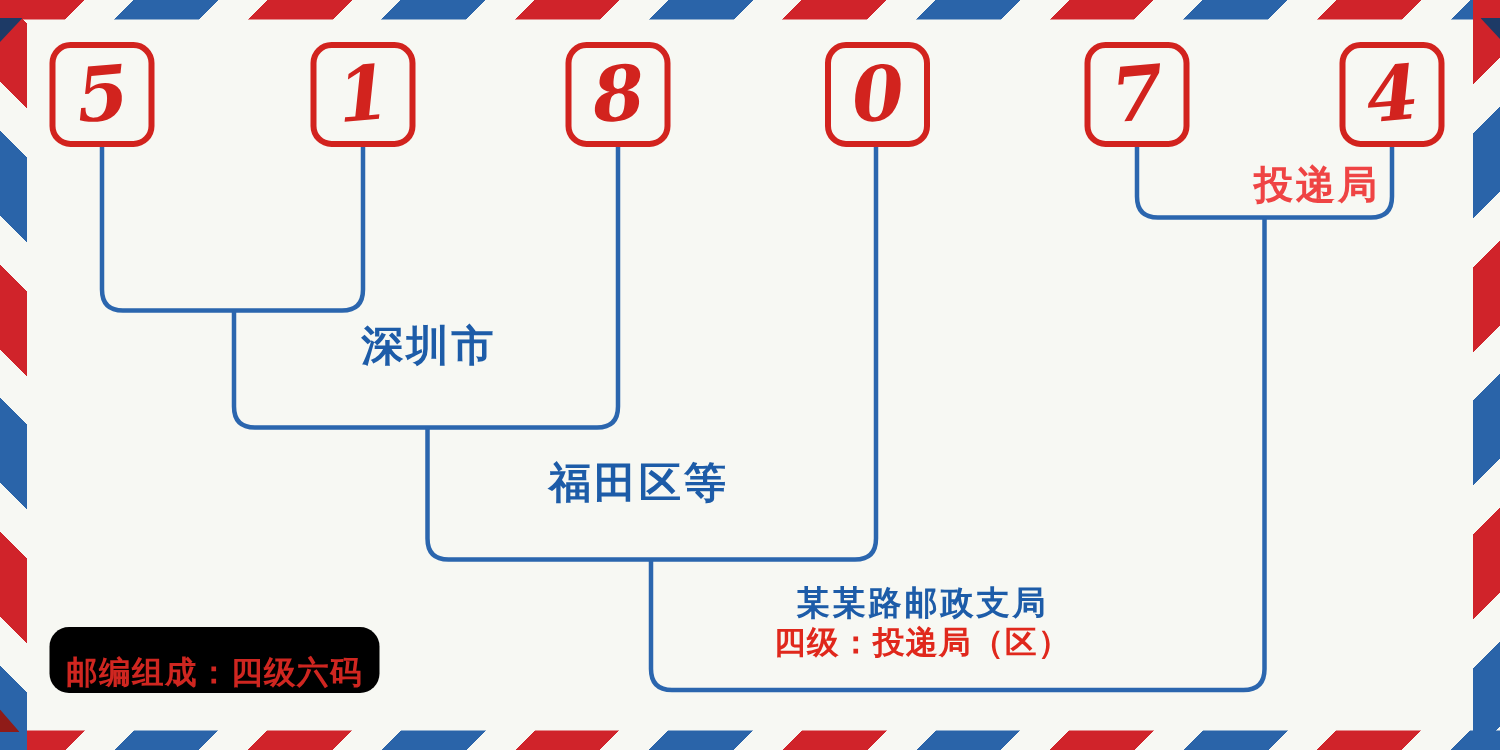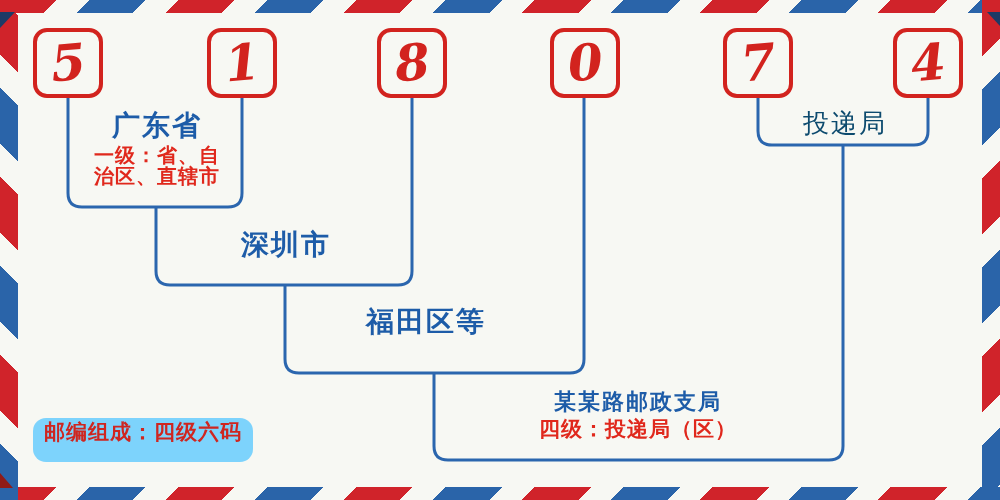--- a/index.html
+++ b/index.html
@@ -67,30 +67,30 @@
   }
   .lb-title.small { font-size:22px; letter-spacing:2px; }
   .lb-sub {
     font-size:20px; font-weight:bold; color:#e0281c; letter-spacing:1px;
     line-height:1.05; margin-top:5px; white-space:nowrap;
   }
   .lb-sub .sub-line { display:block; }
   .label-block.level4 .lb-sub { font-size:21px; }
 
   .delivery-label {
-    position:absolute; left:770px; top:106px; width:150px; text-align:center;
-    font-size:26px; font-weight:normal; color:#0c4a6e; letter-spacing:2px;
+    position:absolute; left:770px; top:106px; width:150px; text-align:right;
+    font-size:26px; font-weight:bold; color:#ef4444; letter-spacing:2px;
     white-space:nowrap;
   }
 
   
   .footer-badge {
     position:absolute; left:33px; top:418px; width:220px; height:44px;
-    background:#7dd3fc; border-radius:13px;
-    display:flex; align-items:flex-start; justify-content:center;
+    background:#000000; border-radius:13px;
+    display:flex; align-items:flex-end; justify-content:center;
   }
   .footer-badge span {
     font-size:21px; font-weight:bold; color:#cf2620; letter-spacing:1px;
     white-space:nowrap;
   }
 </style>
 </head>
 <body>
 
 <div class="stage">
@@ -123,37 +123,30 @@
   <div class="digit-box" style="left:550px">
     <span class="digit">0</span>
   </div>
   <div class="digit-box" style="left:723px">
     <span class="digit">7</span>
   </div>
   <div class="digit-box" style="left:893px">
     <span class="digit">4</span>
   </div>
 
-  <div class="label-block" style="left:57px; top:111px; width:200px">
-    <div class="lb-title">广东省</div>
-    <div class="lb-sub">
-      <span class="sub-line">一级：省、自</span>
-      <span class="sub-line">治区、直辖市</span>
-    </div>
-  </div>
 
-  <div class="label-block" style="left:186px; top:230px; width:200px">
+  <div class="label-block" style="left:186px; top:216px; width:200px">
     <div class="lb-title">深圳市</div>
   </div>
 
   <div class="label-block" style="left:301px; top:307px; width:250px">
     <div class="lb-title">福田区等</div>
   </div>
 
-  <div class="label-block level4" style="left:493px; top:390px; width:290px">
+  <div class="label-block level4" style="left:470px; top:390px; width:290px">
     <div class="lb-title small">某某路邮政支局</div>
     <div class="lb-sub">
       <span class="sub-line">四级：投递局（区）</span>
     </div>
   </div>
 
   <div class="delivery-label">投递局</div>
 
   <div class="footer-badge">
     <span>邮编组成：四级六码</span>

